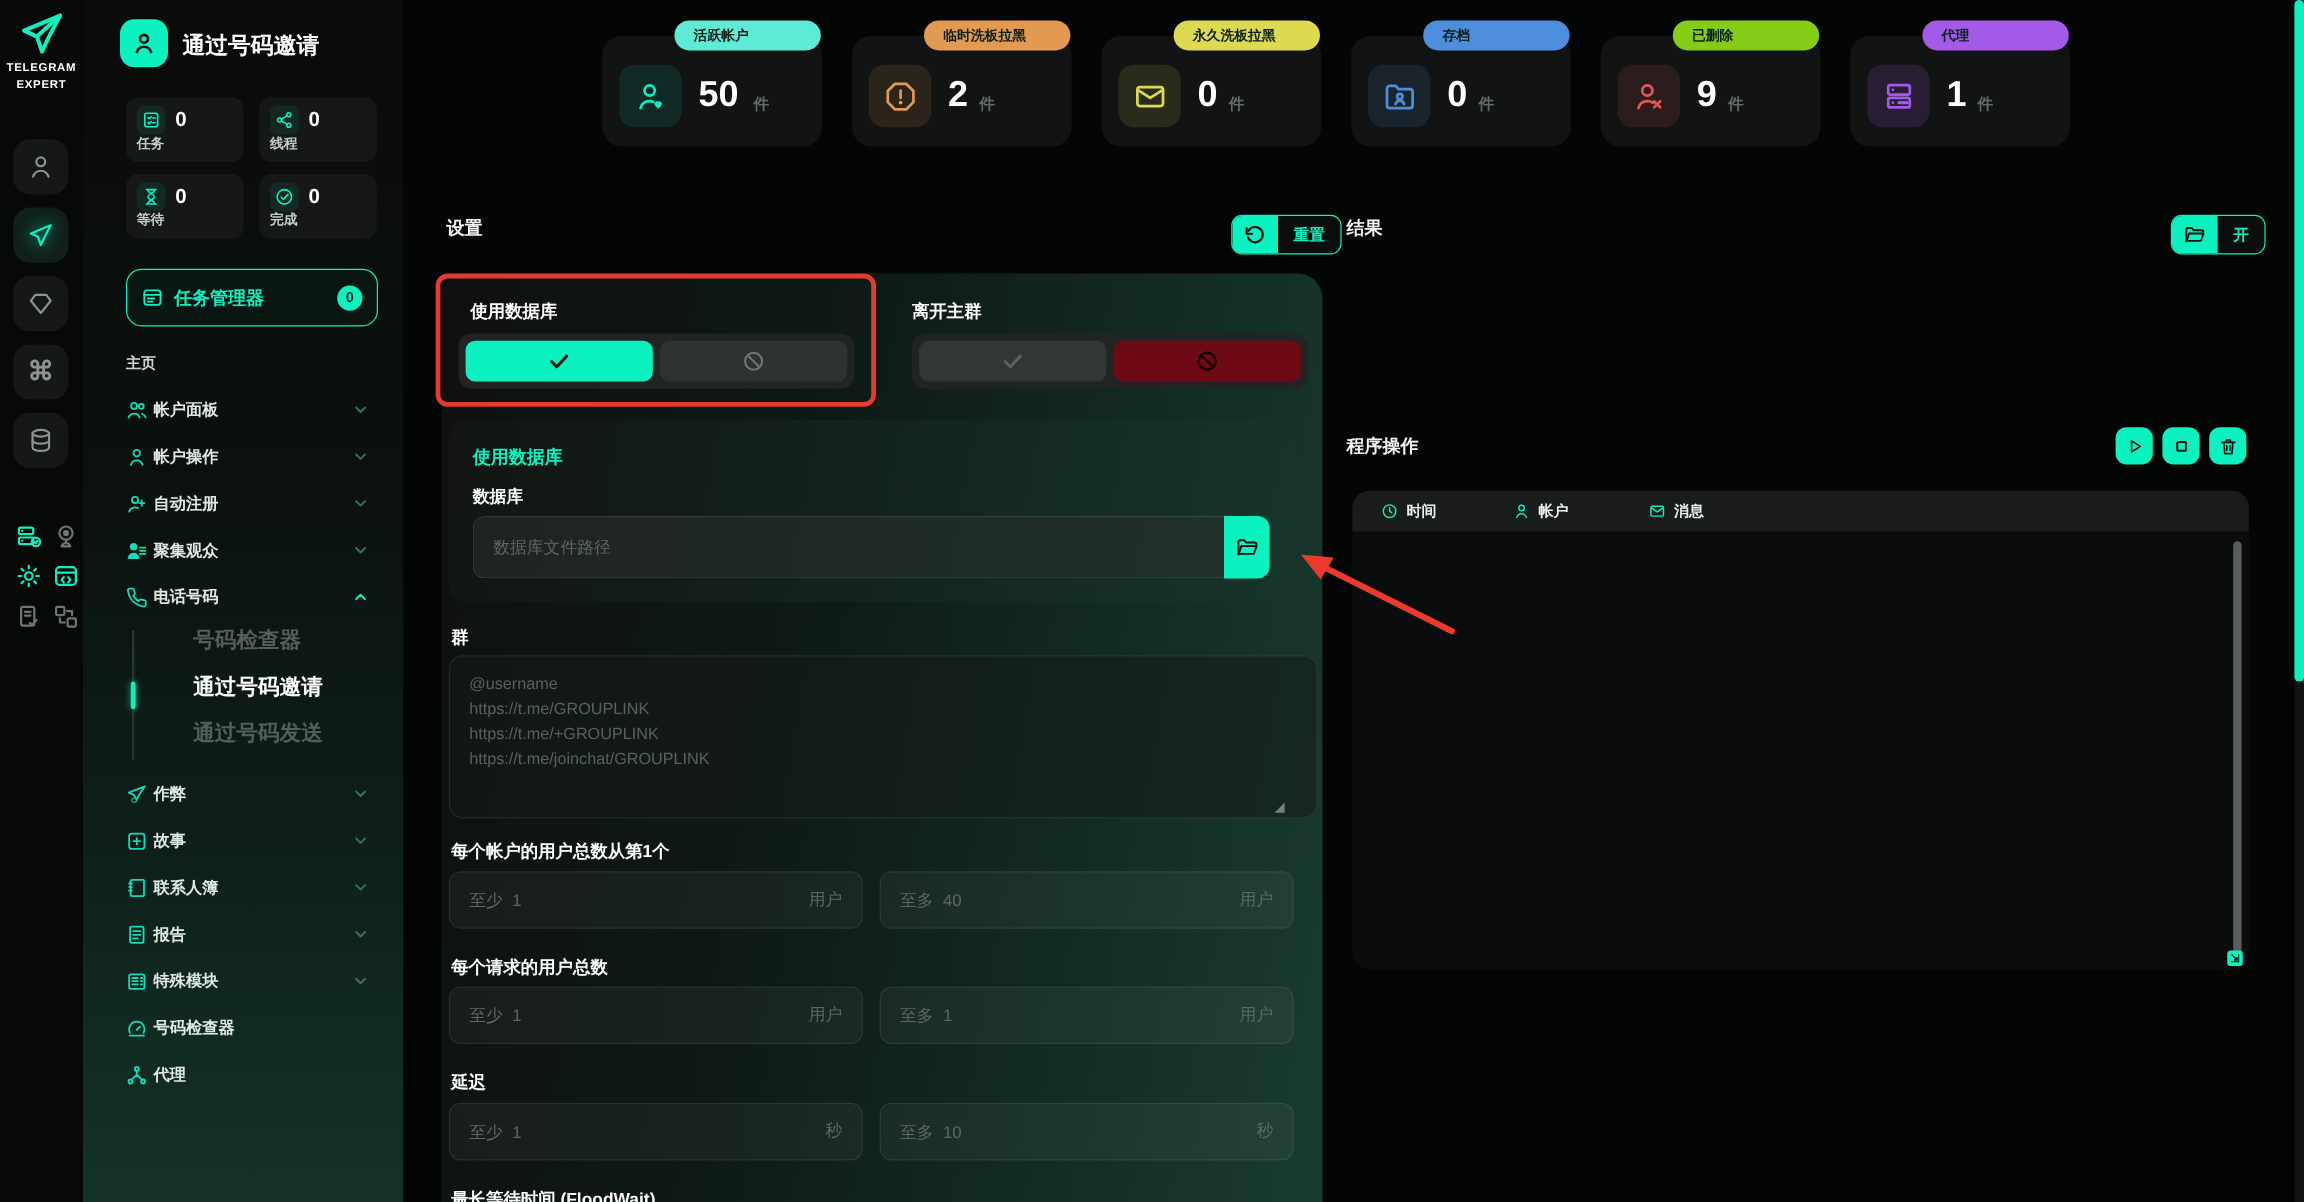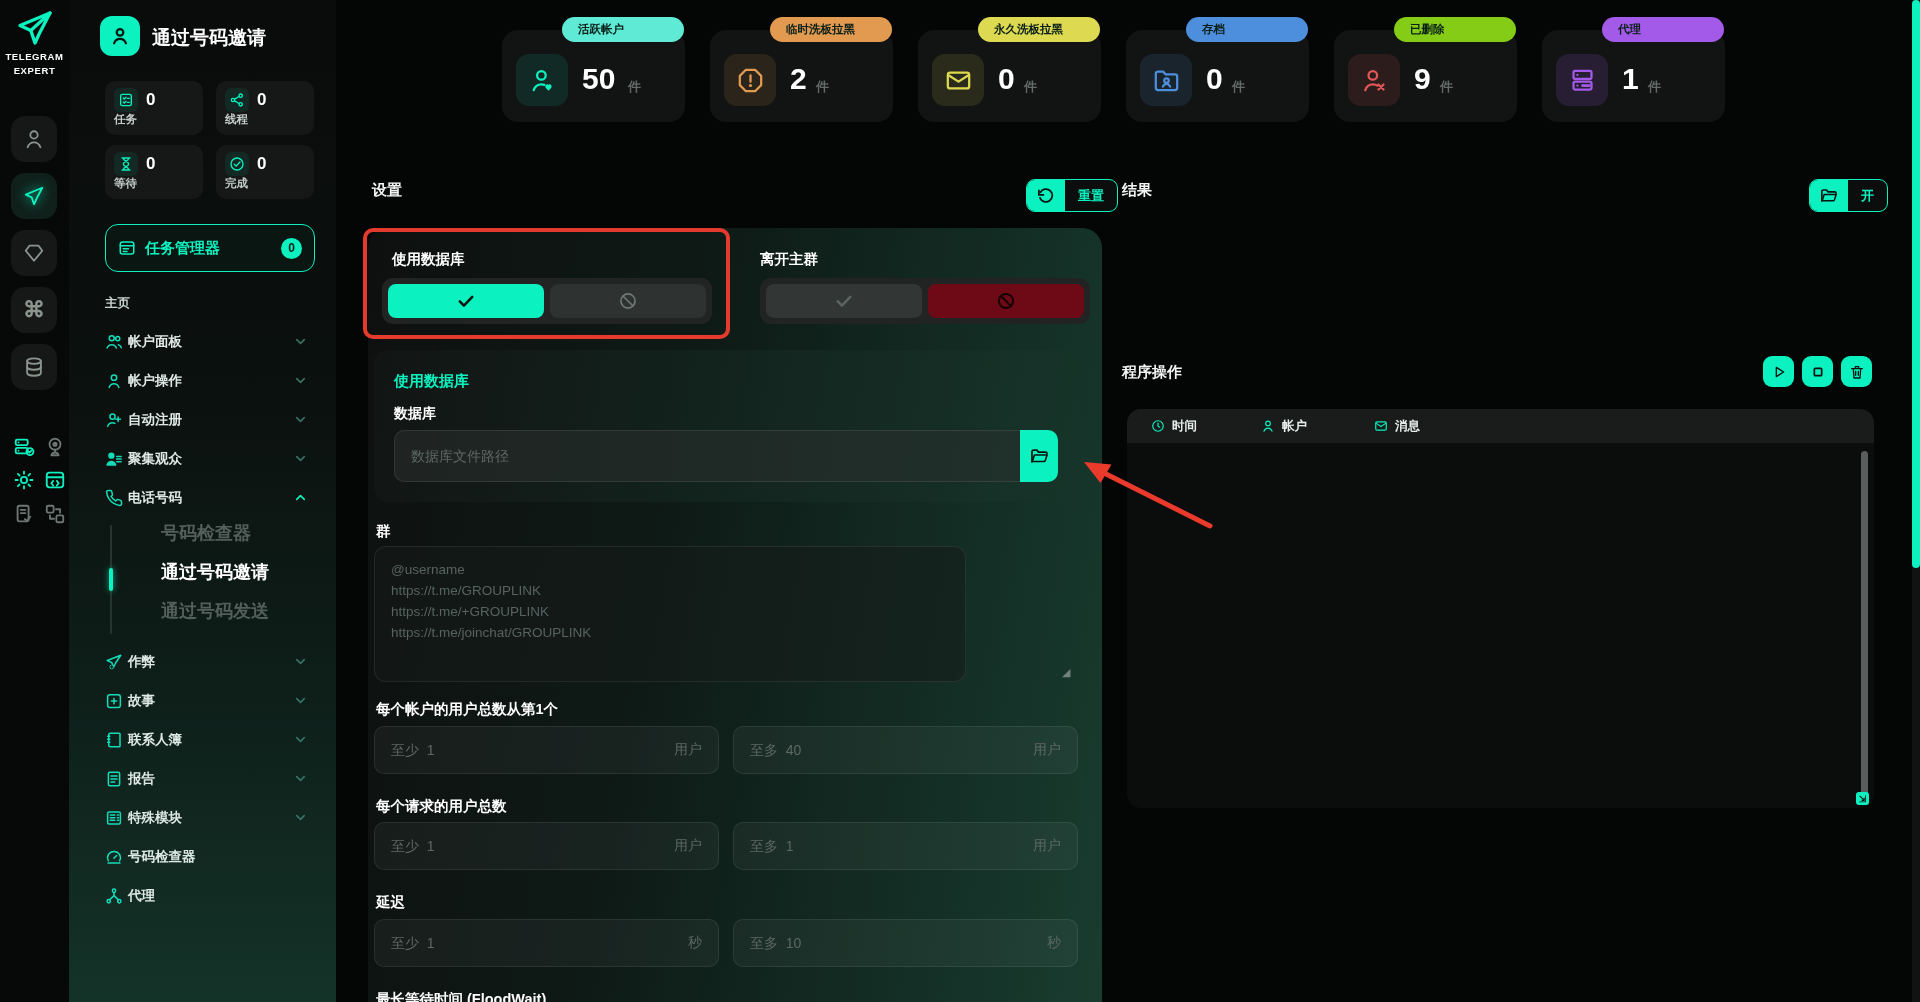--- a/index.html
+++ b/index.html
@@ -82,21 +82,21 @@
     background:linear-gradient(100deg,#121514 0%,#12211c 42%,#17352a 100%); }
   #db-card .title { position:absolute; left:20px; top:22px; font-size:15px; font-weight:800; color:#0bf2c0; }
   #db-card .flabel { position:absolute; left:20px; top:55px; font-size:14px; font-weight:800; }
   .db-row { position:absolute; left:20px; right:20px; top:80px; height:52px; display:flex; }
   .db-row input { flex:1; background:rgba(42,48,46,.55); border:1px solid rgba(255,255,255,.09); border-right:none; border-radius:10px 0 0 10px; padding:16px 16px; font-size:14px; color:#dfe6e3; outline:none; font-family:inherit; }
   .db-row input::placeholder { color:#5d6864; }
   .db-row .fbtn { width:38px; background:#0bf2c0; color:#07140f; border-radius:0 10px 10px 0; display:flex; align-items:center; justify-content:center; }
   .db-row .fbtn .ic { width:19px; height:19px; }
 
   .form-label { position:absolute; left:376px; font-size:14.5px; font-weight:800; }
-  #groups-ta { position:absolute; left:374px; top:546px; width:592px; height:136px; background:rgba(22,27,25,.55); border:1px solid rgba(255,255,255,.08); border-radius:12px; padding:13px 16px; font-size:13.5px; line-height:1.55; color:#dfe6e3; resize:none; outline:none; font-family:inherit; }
+  #groups-ta { position:absolute; left:374px; top:546px; width:724px; height:136px; background:rgba(22,27,25,.55); border:1px solid rgba(255,255,255,.08); border-radius:12px; padding:13px 16px; font-size:13.5px; line-height:1.55; color:#dfe6e3; resize:none; outline:none; font-family:inherit; }
   #groups-ta::placeholder { color:#566360; }
   .ta-grip { position:absolute; left:1062px; top:666px; width:12px; height:12px; color:#73807b; font-size:11px; }
   .range-row { position:absolute; left:374px; width:704px; height:48px; display:flex; gap:14px; }
   .rf { flex:1; position:relative; background:rgba(255,255,255,.045); border:1px solid rgba(255,255,255,.08); border-radius:10px; }
   .rf input { position:absolute; inset:0; background:transparent; border:none; outline:none; padding:0 52px 0 16px; font-size:14px; color:#15803d; font-family:inherit; }
   .rf input::placeholder { color:#5d6864; }
   .rf .unit { position:absolute; right:16px; top:50%; transform:translateY(-50%); font-size:14px; color:#5d6864; }
 
   
   #ops-btns { position:absolute; top:356px; left:1763px; display:flex; gap:8px; }

